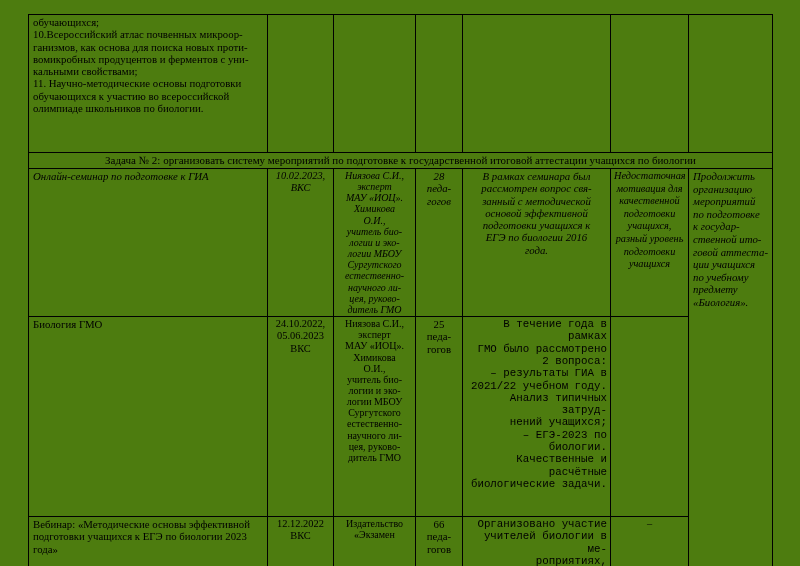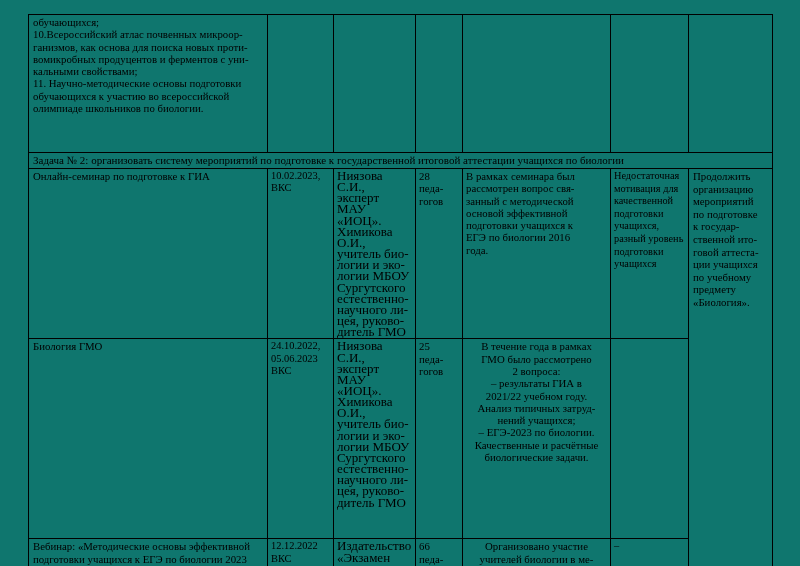--- a/index.html
+++ b/index.html
@@ -1,39 +1,39 @@
 <!DOCTYPE html>
 <html><head>
 <meta charset="utf-8">
 <style>
   * { margin:0; padding:0; box-sizing:border-box; }
   html, body { width:800px; height:566px; overflow:hidden; background:#ffffff; }
   body { font-family:"Liberation Serif","DejaVu Serif",serif; color:#000; }
-  .page { position:relative; width:800px; height:566px; padding:14px 28px 0 28px; background:#0f766e; overflow:hidden; }
+  .page { position:relative; width:800px; height:566px; padding:14px 28px 0 28px; background:#4d7c0f; overflow:hidden; }
   table { border-collapse:collapse; width:744px; table-layout:fixed; }
   td {
     border:1px solid #000;
     vertical-align:top;
     padding:1px 3px;
     font-size:10.8px;
     line-height:12.3px;
     white-space:pre-line;
     overflow:hidden;
   }
   .c1 { text-align:left; padding-left:4px; }
-  .ac { text-align:left; }
-  .al { text-align:center; }
-  .org { font-size:13px; line-height:11.15px; }
+  .ac { text-align:center; }
+  .al { text-align:right;font-family:Liberation Mono, monospace; }
+  .org { font-size:10px; line-height:11.15px; }
   .dt { font-size:10.4px; }
   .prob { font-size:10.3px; line-height:12.6px; }
   .persp { line-height:12.6px; }
   .task { font-size:11px; line-height:13px; vertical-align:middle; padding:1px 4px; white-space:nowrap; }
   .rA { height:138px; }
-  .rB { height:15px; }
-  .rC { height:145px; }
+  .rB { height:15px;text-align:center; }
+  .rC { height:145px;font-style:italic; }
   .rD { height:200px; }
   .rE { height:45px; }
   .rF { height:44px; }
 </style>
 </head>
 <body>
 
 <div class="page">
   <table>
     <colgroup>

